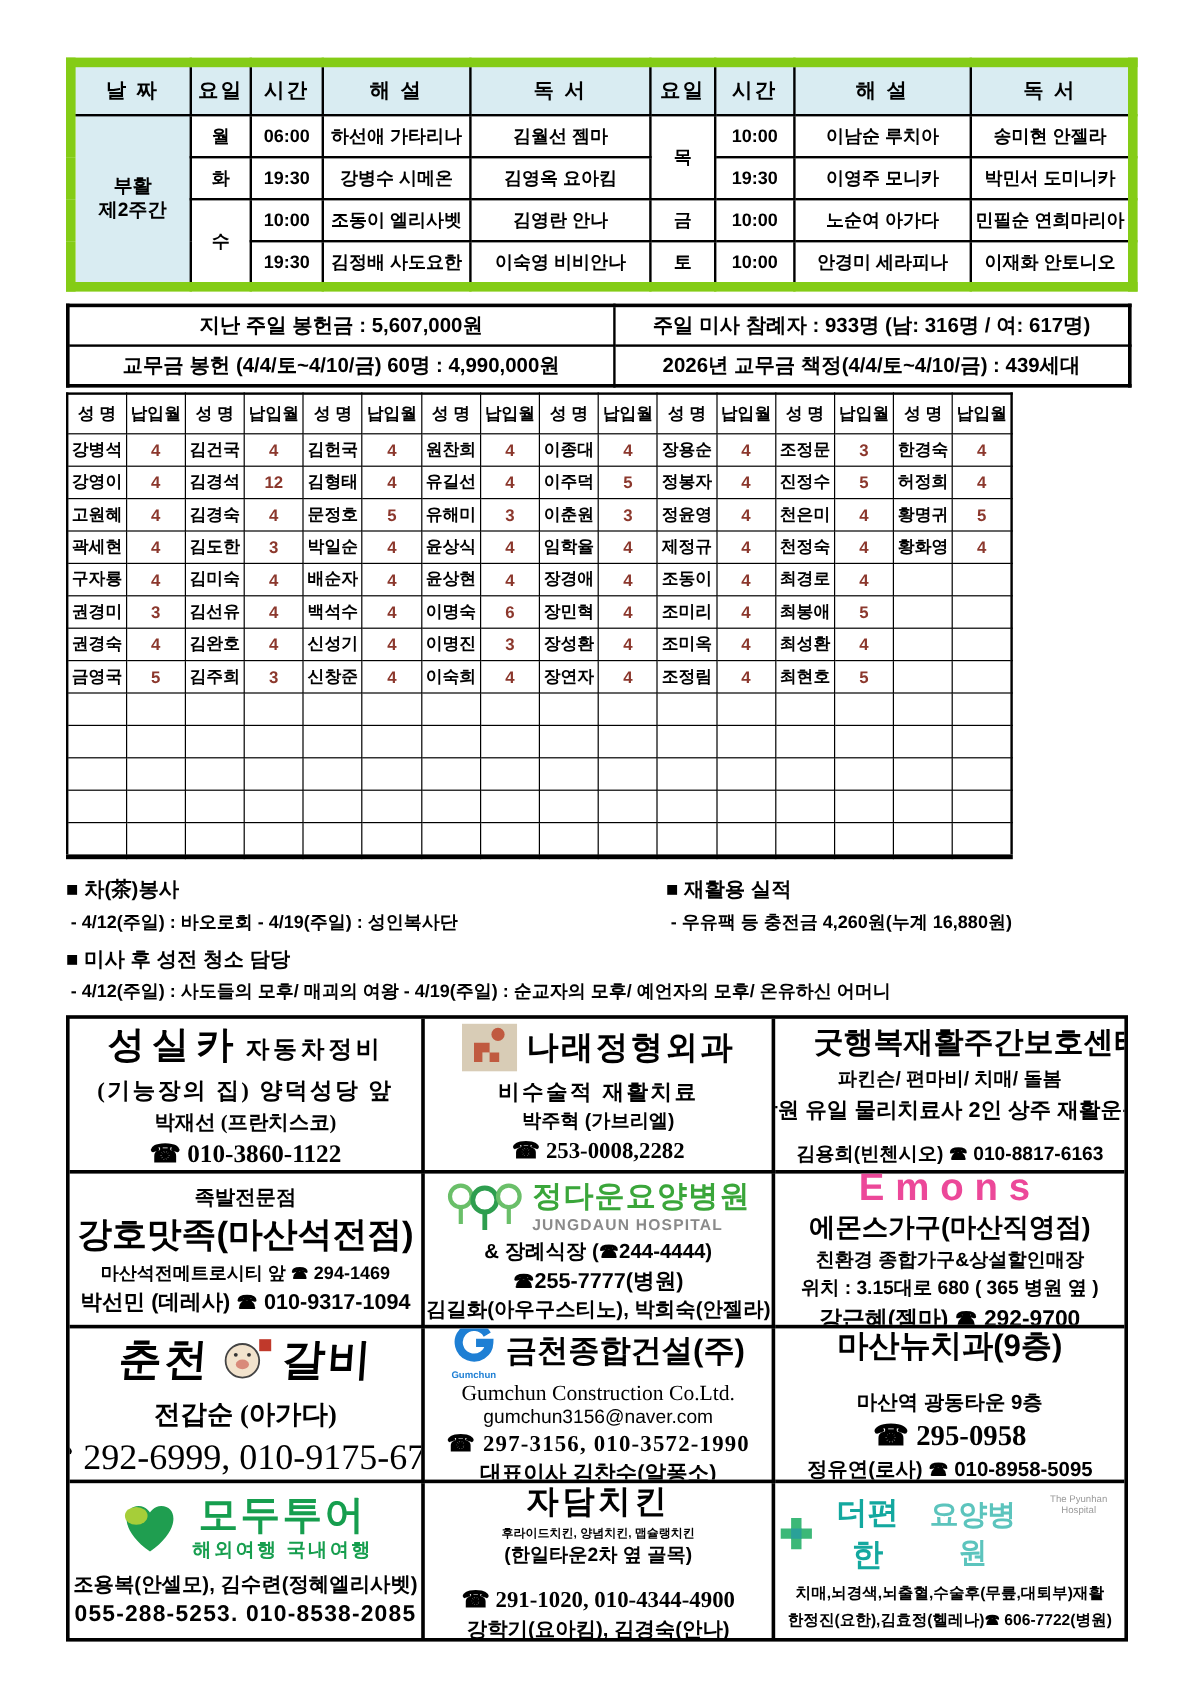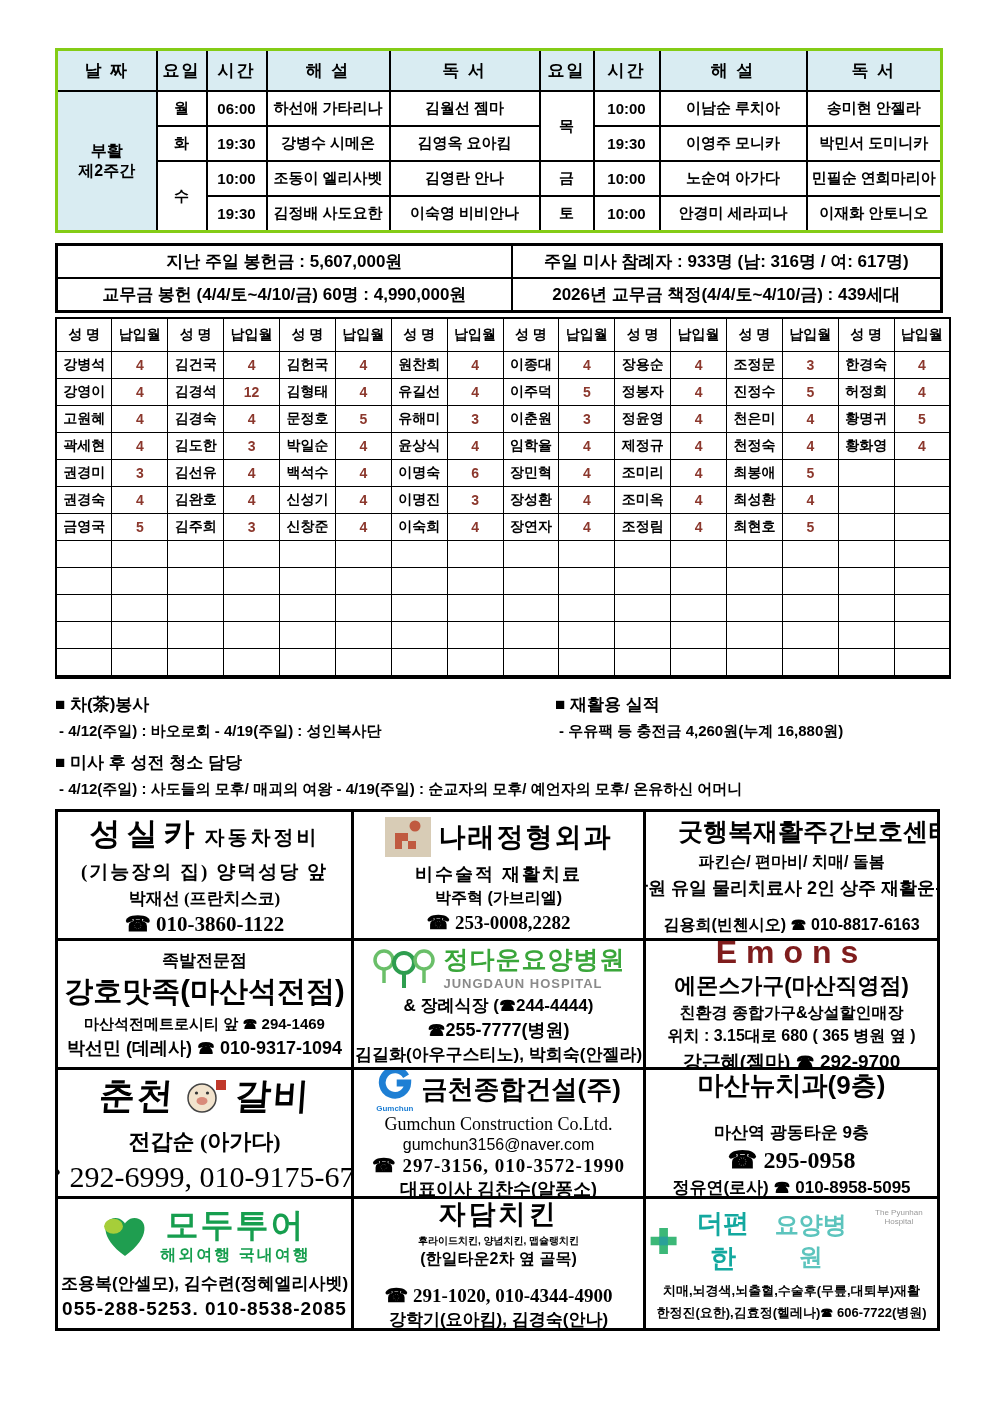--- a/index.html
+++ b/index.html
@@ -2,34 +2,34 @@
 <html><head>
 <meta charset="utf-8">
 <style>
   html,body{margin:0;padding:0;}
   body{width:992px;height:1403px;background:#fff;position:relative;
        font-family:"Liberation Sans",sans-serif;color:#000;}
   .page{position:absolute;left:55px;top:48px;width:885px;}
 
   
   table{border-collapse:collapse;}
-  .sched{width:885px;border:3px solid #84cc16;table-layout:fixed;}
+  .sched{width:885px;border:8px solid #84cc16;table-layout:fixed;}
   .sched th{background:#d9ecf2;border:2px solid #000;font-size:17px;font-weight:bold;
             padding:8px 0;letter-spacing:2px;}
   .sched td{border:2px solid #000;text-align:center;font-size:15px;height:31px;
             font-weight:600;white-space:nowrap;overflow:hidden;}
   .sched td.week{background:#d9ecf2;font-weight:bold;font-size:16px;line-height:1.25;}
 
   
   .summary{width:885px;border:3px solid #000;margin-top:10px;table-layout:fixed;}
   .summary td{border:2px solid #000;text-align:center;font-weight:bold;font-size:17px;
               height:29px;white-space:nowrap;overflow:hidden;}
 
   
-  .names{width:896px;border:2px solid #000;border-bottom:4px solid #000;margin-top:4px;table-layout:fixed;}
+  .names{width:789px;border:2px solid #000;border-bottom:4px solid #000;margin-top:4px;table-layout:fixed;}
   .names th{border:1px solid #000;font-size:14px;font-weight:bold;padding:7px 0;white-space:nowrap;}
   .names td{border:1px solid #000;text-align:center;font-size:14px;font-weight:bold;height:24px;
             white-space:nowrap;overflow:hidden;}
   .names td.month{color:#8b372c;}
 
   
   .notes{margin-top:14px;}
   .notes-row{display:flex;}
   .notes-col-l{width:500px;}
   .notes-col-r{width:385px;}
@@ -67,21 +67,21 @@
   .a4-title{font-size:29px;font-weight:900;white-space:nowrap;}
   .a4-l1{font-size:15px;font-weight:800;margin-top:3px;white-space:nowrap;}
   .a4-l2{font-size:18px;font-weight:800;margin-top:2px;white-space:nowrap;}
 
   .jd-kr{font-size:25px;font-weight:700;color:#3aa63a;letter-spacing:1px;}
   .jd-en{font-size:13px;font-weight:bold;color:#8a8a8a;letter-spacing:1px;text-align:left;}
   .a5-l1{font-size:17px;font-weight:800;margin-top:3px;}
   .a5-l2{font-size:18px;font-weight:800;margin-top:1px;}
   .a5-l3{font-size:17px;font-weight:800;margin-top:1px;white-space:nowrap;}
 
-  .emons{font-size:32px;font-weight:800;color:#7f1d1d;letter-spacing:9px;font-family:"Liberation Sans",sans-serif;}
+  .emons{font-size:32px;font-weight:800;color:#ec4899;letter-spacing:9px;font-family:"Liberation Sans",sans-serif;}
   .a6-title{font-size:22px;font-weight:800;white-space:nowrap;}
   .a6-l1{font-size:16px;font-weight:700;margin-top:2px;white-space:nowrap;}
   .a6-l2{font-size:16px;font-weight:800;margin-top:2px;white-space:nowrap;}
   .a6-l3{font-size:19px;font-weight:800;margin-top:2px;white-space:nowrap;}
 
   .galbi-brush{font-family:"Liberation Serif",serif;font-weight:900;font-size:36px;
                transform:skewX(-4deg);letter-spacing:2px;}
   .a7-l1{font-size:22px;font-weight:bold;margin-top:6px;}
   .a7-ph{font-size:30px;font-weight:normal;margin-top:2px;white-space:nowrap;text-align:center;}
 
@@ -293,20 +293,38 @@
           <td class="name">임학율</td>
           <td class="month">4</td>
           <td class="name">제정규</td>
           <td class="month">4</td>
           <td class="name">천정숙</td>
           <td class="month">4</td>
           <td class="name">황화영</td>
           <td class="month">4</td>
         </tr>
         <tr>
+          <td class="name">구자룡</td>
+          <td class="month">4</td>
+          <td class="name">김미숙</td>
+          <td class="month">4</td>
+          <td class="name">배순자</td>
+          <td class="month">4</td>
+          <td class="name">윤상현</td>
+          <td class="month">4</td>
+          <td class="name">장경애</td>
+          <td class="month">4</td>
+          <td class="name">조동이</td>
+          <td class="month">4</td>
+          <td class="name">최경로</td>
+          <td class="month">4</td>
+          <td class="name">&nbsp;</td>
+          <td class="month">&nbsp;</td>
+        </tr>
+        <tr>
           <td class="name">권경미</td>
           <td class="month">3</td>
           <td class="name">김선유</td>
           <td class="month">4</td>
           <td class="name">백석수</td>
           <td class="month">4</td>
           <td class="name">이명숙</td>
           <td class="month">6</td>
           <td class="name">장민혁</td>
           <td class="month">4</td>

